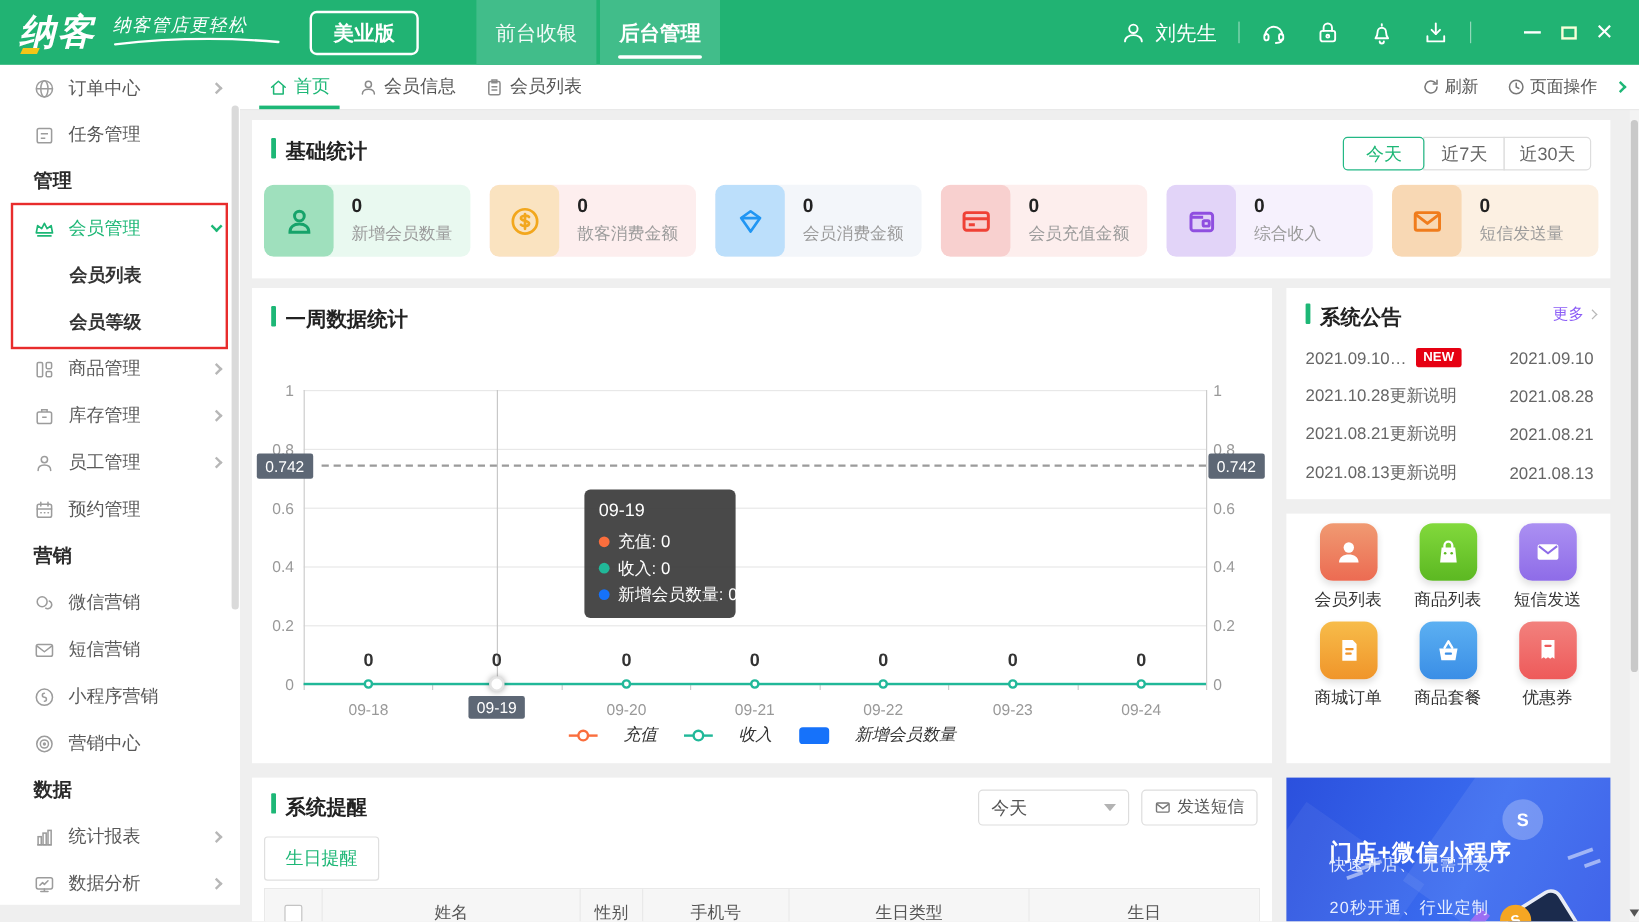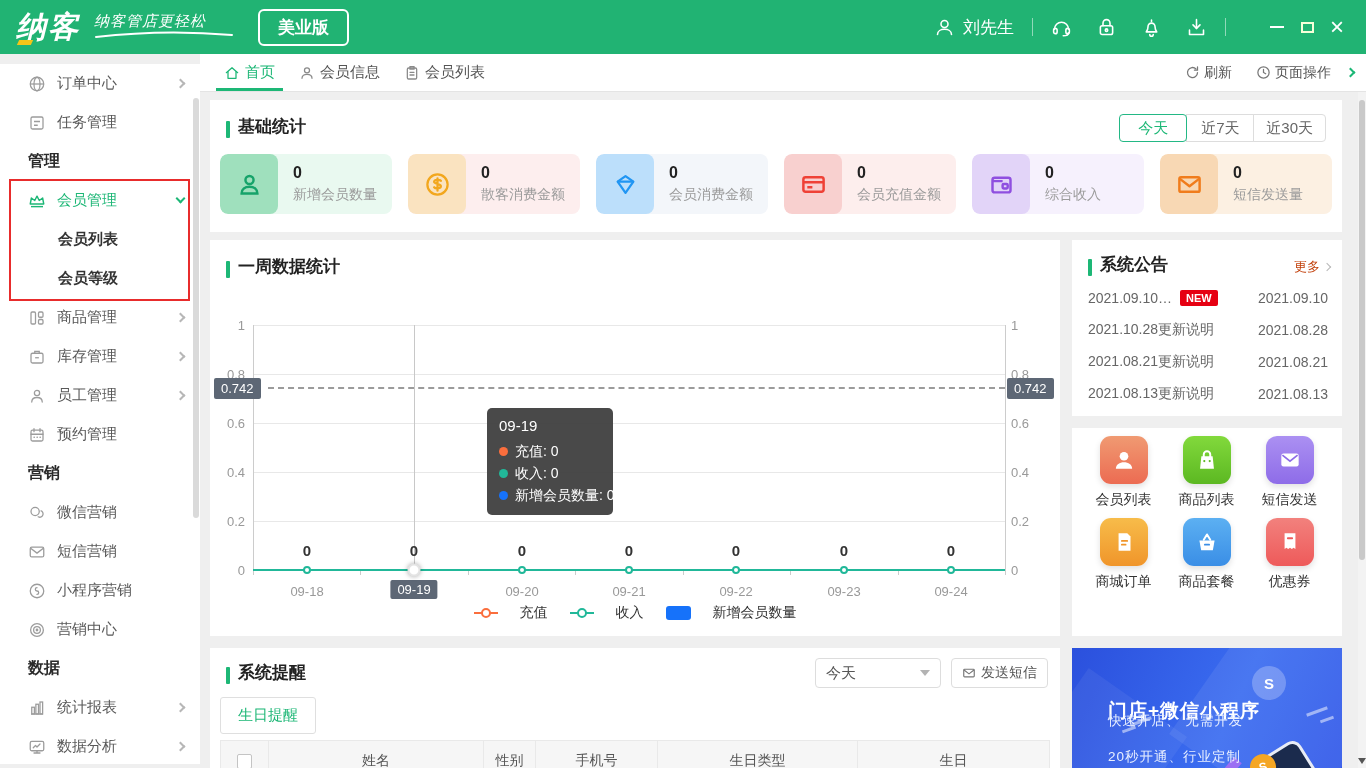--- a/index.html
+++ b/index.html
@@ -26,21 +26,21 @@
   .hdivider { width:1px; height:18px; background:rgba(255,255,255,.5); margin:0 18px; }
   .hicon { width:21px; height:21px; color:#fff; cursor:pointer; }
   .hicon + .hicon { margin-left:24px; }
   .winbtns { display:flex; align-items:center; margin-left:18px; }
   .winbtn { width:30px; height:30px; display:flex; align-items:center; justify-content:center; cursor:pointer; }
   .wb-min { width:14px; height:2px; background:#fff; }
   .wb-max { width:13px; height:11px; border:2px solid #f7ffd9; }
   .wb-close { font-size:24px; line-height:1; color:#fff; }
 
   
-  .sidebar { position:absolute; left:0; top:64px; width:200px; height:700px; background:#fff; z-index:10; }
+  .sidebar { position:absolute; left:0; top:54px; width:200px; height:700px; background:#fff; z-index:10; }
   .mitem { height:39px; display:flex; align-items:center; padding:0 16px 0 28px; font-size:15px; color:#595959; cursor:pointer; position:relative; }
   .micon { width:18px; height:18px; margin-right:11px; color:#9c9c9c; flex:none; }
   .micon svg { width:18px; height:18px; }
   .msection { height:39px; display:flex; align-items:center; padding-left:28px; font-size:16px; font-weight:bold; color:#2b2b2b; }
   .msub { height:39px; display:flex; align-items:center; padding-left:58px; font-size:15px; font-weight:600; color:#333; cursor:pointer; }
   .mitem.active { color:#1db776; }
   .mitem.active .micon { color:#1db776; }
   .chev { margin-left:auto; width:7px; height:7px; border-top:2px solid #b7b7b7; border-right:2px solid #b7b7b7; transform:rotate(45deg); flex:none; }
   .chev.down { border-color:#1db776; transform:rotate(135deg); margin-top:-4px; }
   .red-box { position:absolute; left:9px; top:115px; width:181px; height:122px; border:2px solid #e82c2c; pointer-events:none; z-index:6; }
@@ -55,21 +55,21 @@
   .ttab.active .ticon { color:#1db776; }
   .ttab.active::after { content:""; position:absolute; left:-8px; right:-8px; bottom:0; height:3px; background:#1db776; }
   .tb-right { margin-left:auto; display:flex; align-items:center; margin-right:12px; }
   .tb-act { display:flex; align-items:center; gap:4px; font-size:14px; color:#555; cursor:pointer; margin-left:24px; }
   .tb-act .ticon { width:15px; height:15px; color:#777; }
   .tb-act .ticon svg { width:15px; height:15px; }
   .tb-chev { width:7px; height:7px; border-top:2px solid #1db776; border-right:2px solid #1db776; transform:rotate(45deg); margin-left:16px; cursor:pointer; }
 
   
   .panel { position:absolute; background:#fff; }
-  .ptitle { display:flex; align-items:flex-end; padding:15px 12px 0 16px; }
+  .ptitle { display:flex; align-items:flex-start; padding:15px 12px 0 16px; }
   .pbar { width:4px; height:17px; background:#1db776; margin-right:8px; border-radius:1px; flex:none; }
   .ptext { font-weight:bold; font-size:17px; color:#222; }
 
   #p-stats { left:210px; top:100px; width:1132px; height:132px; }
   .filters { position:absolute; right:16px; top:14px; display:flex; }
   .fbtn { min-width:68px; height:28px; padding:0 12px; display:flex; align-items:center; justify-content:center; background:#fff; border:1px solid #ddd; font-size:15px; color:#666; cursor:pointer; margin-left:-1px; }
   .fbtn:first-child { border-radius:4px 0 0 4px; margin-left:0; }
   .fbtn:last-child { border-radius:0 4px 4px 0; }
   .fbtn.active { border-color:#23b885; color:#1db776; z-index:2; border-radius:4px; }
   .cards { display:flex; gap:16px; padding:16px 10px 0 10px; }
@@ -95,28 +95,28 @@
   .mark { position:absolute; top:330px; width:8px; height:8px; border:2px solid #21b899; background:#fff; border-radius:50%; transform:translate(-50%,-50%); z-index:2; }
   .mark.hover { width:13px; height:13px; border:2px solid #e3e3e3; box-shadow:0 0 5px rgba(0,0,0,.35); z-index:4; }
   .plab { position:absolute; top:302px; transform:translateX(-50%); font-weight:bold; font-size:15px; color:#333; }
   .xlab { position:absolute; top:344px; transform:translateX(-50%); font-size:13px; color:#999; white-space:nowrap; }
   .xlab.badge { top:340px; background:#5d6775; color:#fff; padding:2px 7px; border-radius:2px; z-index:3; }
   .tooltip { position:absolute; left:277px; top:168px; width:126px; background:rgba(58,58,58,.92); border-radius:5px; padding:9px 12px; z-index:5; }
   .tt-title { color:#fff; font-size:15px; margin-bottom:6px; }
   .tt-row { display:flex; align-items:center; gap:7px; color:#fff; font-size:14px; line-height:22px; white-space:nowrap; }
   .tt-dot { width:9px; height:9px; border-radius:50%; flex:none; }
   .legend { position:absolute; left:0; right:0; top:364px; display:flex; justify-content:center; align-items:center; gap:22px; }
-  .litem { display:flex; align-items:center; gap:22px; font-size:14px; color:#333; cursor:pointer; }
+  .litem { display:flex; align-items:center; gap:22px; font-size:14px; color:#333; cursor:pointer;font-style:italic; }
   .lline { width:24px; height:2px; position:relative; }
   .lline::after { content:""; position:absolute; left:7px; top:-4px; width:6px; height:6px; border:2px solid; border-color:inherit; border-radius:50%; background:#fff; }
   .lrect { width:25px; height:14px; border-radius:3px; background:#1672fa; }
 
   
   #p-ann { left:1072px; top:240px; width:270px; height:176px; }
-  .more { margin-left:auto; display:flex; align-items:center; gap:4px; font-size:13px; color:#c2410c; cursor:pointer; }
+  .more { margin-left:auto; display:flex; align-items:center; gap:4px; font-size:13px; color:#8b5cf6; cursor:pointer; }
   .more .chev { margin-left:0; width:6px; height:6px; border-width:1.5px; }
   .ann-row { display:flex; align-items:center; height:32px; padding:0 14px 0 16px; font-size:14px; color:#666;text-align:center; }
   .ann-title { cursor:pointer; white-space:nowrap; }
   .new-badge { background:#e60012; color:#fff; font-size:11px; font-weight:bold; padding:2px 6px; border-radius:2px; margin-left:8px; }
   .ann-date { margin-left:auto; color:#666; }
 
   
   #p-quick { left:1072px; top:428px; width:270px; height:208px; }
   .qgrid { display:flex; flex-wrap:wrap; padding:8px 10px 0 10px; }
   .qitem { width:83px; display:flex; flex-direction:column; align-items:center; margin-bottom:9px; cursor:pointer; }
@@ -163,20 +163,24 @@
 
   <div class="header">
     <div class="logo">纳客</div>
     <div class="tagline-wrap">
       <div class="tagline">纳客管店更轻松</div>
       <svg width="140" height="8" viewBox="0 0 140 8">
           <path d="M2 6 Q70 -2 138 4" stroke="#fff" stroke-width="2" fill="none" stroke-linecap="round"></path>
         </svg>
     </div>
     <div class="edition">美业版</div>
+    <div class="mode-tabs">
+      <div class="mode-tab">前台收银</div>
+      <div class="mode-tab active">后台管理</div>
+    </div>
     <div class="hright">
       <div class="huser">
         <span class="hicon">
           <svg viewBox="0 0 24 24" fill="none" stroke="currentColor" stroke-width="1.8" stroke-linecap="round">
               <circle cx="12" cy="8" r="4"></circle>
               <path d="M4 20c0-4 4-6 8-6s8 2 8 6"></path>
             </svg>
         </span>
         <span>刘先生</span>
       </div>

